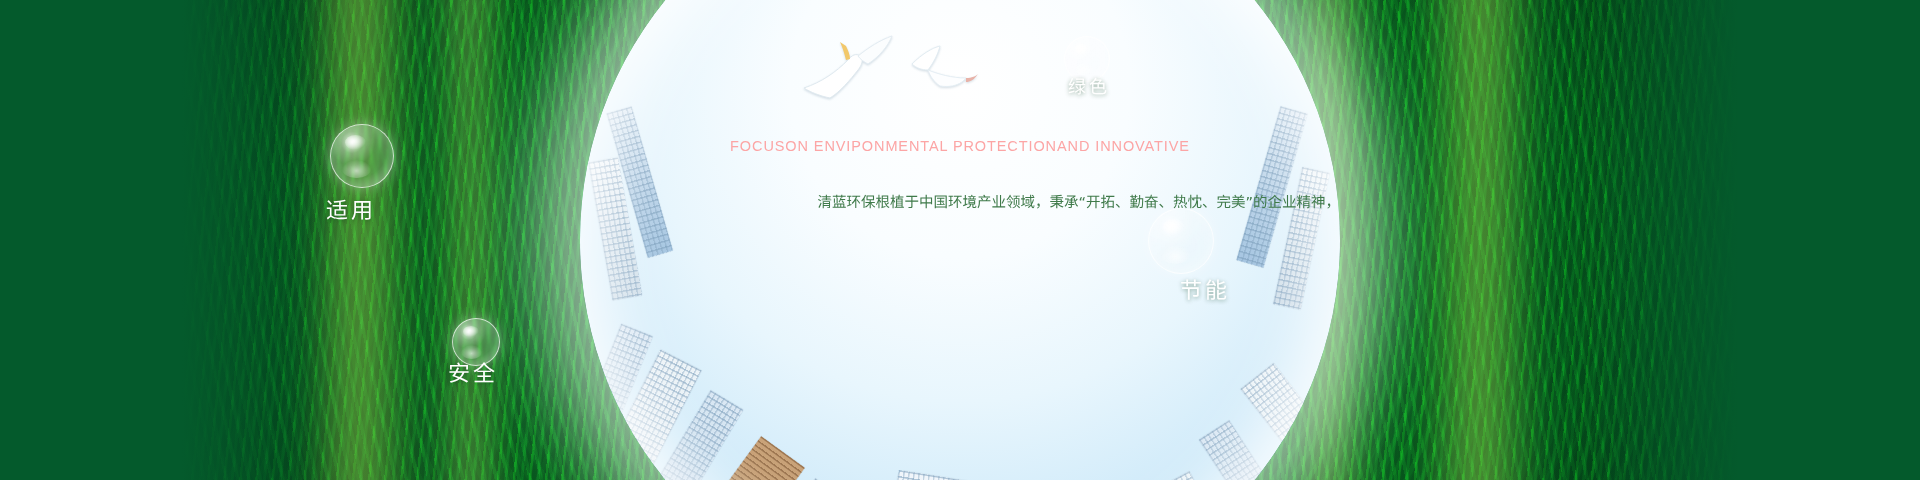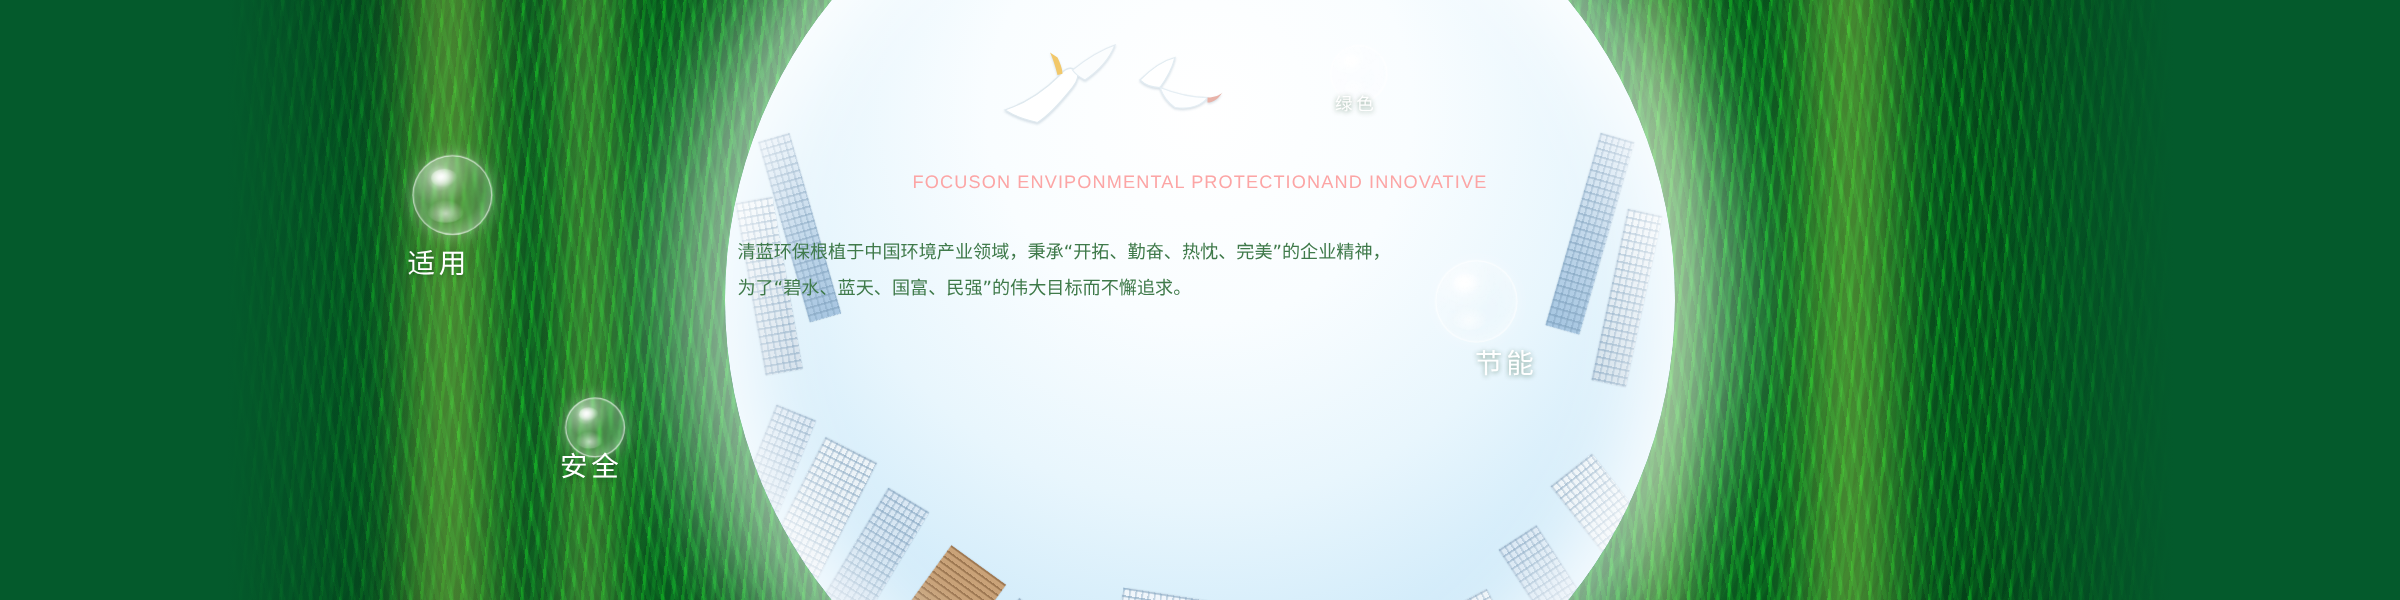--- a/index.html
+++ b/index.html
@@ -165,21 +165,21 @@
     letter-spacing:.9px;
     font-weight:400;
     white-space:nowrap;
     font-family:"Liberation Sans","DejaVu Sans",sans-serif;
   }
   .body-copy{
     margin:34px 0 0 0;
     color:#3f7a4a;
     font-size:14.5px;
     line-height:2.0;
-    text-align:left;
+    text-align:right;
     padding-left:10px;
     font-family:"DejaVu Sans","Liberation Sans",sans-serif;
   }
   .body-copy p{margin:0;}
 </style>
 </head>
 <body>
 
 <div class="banner">
 
@@ -234,26 +234,25 @@
     </svg>
   </div>
 
   <div class="bubble" style="left:330px;top:124px;width:62px;height:62px;"></div>
   <div class="feature-label" style="left:326px;top:192px;">适用</div>
 
   <div class="bubble" style="left:452px;top:318px;width:46px;height:46px;"></div>
   <div class="feature-label" style="left:448px;top:355px;">安全</div>
 
   <div class="bubble" style="left:1064px;top:36px;width:44px;height:44px;"></div>
-  <div class="feature-label" style="left:1068px;top:72px;font-size:14px;">绿色</div>
+  <div class="feature-label" style="left:1068px;top:72px;font-size:18px;">绿色</div>
 
   <div class="bubble" style="left:1148px;top:208px;width:64px;height:64px;"></div>
   <div class="feature-label" style="left:1180px;top:272px;">节能</div>
 
   <div class="copy">
     <p class="subline">FOCUSON ENVIPONMENTAL PROTECTIONAND INNOVATIVE</p>
     <div class="body-copy">
       <p>清蓝环保根植于中国环境产业领域，秉承“开拓、勤奋、热忱、完美”的企业精神，</p>
-      <p>为了“碧水、蓝天、国富、民强”的伟大目标而不懈追求。</p>
     </div>
   </div>
 
 </div>
 
 </body></html>

